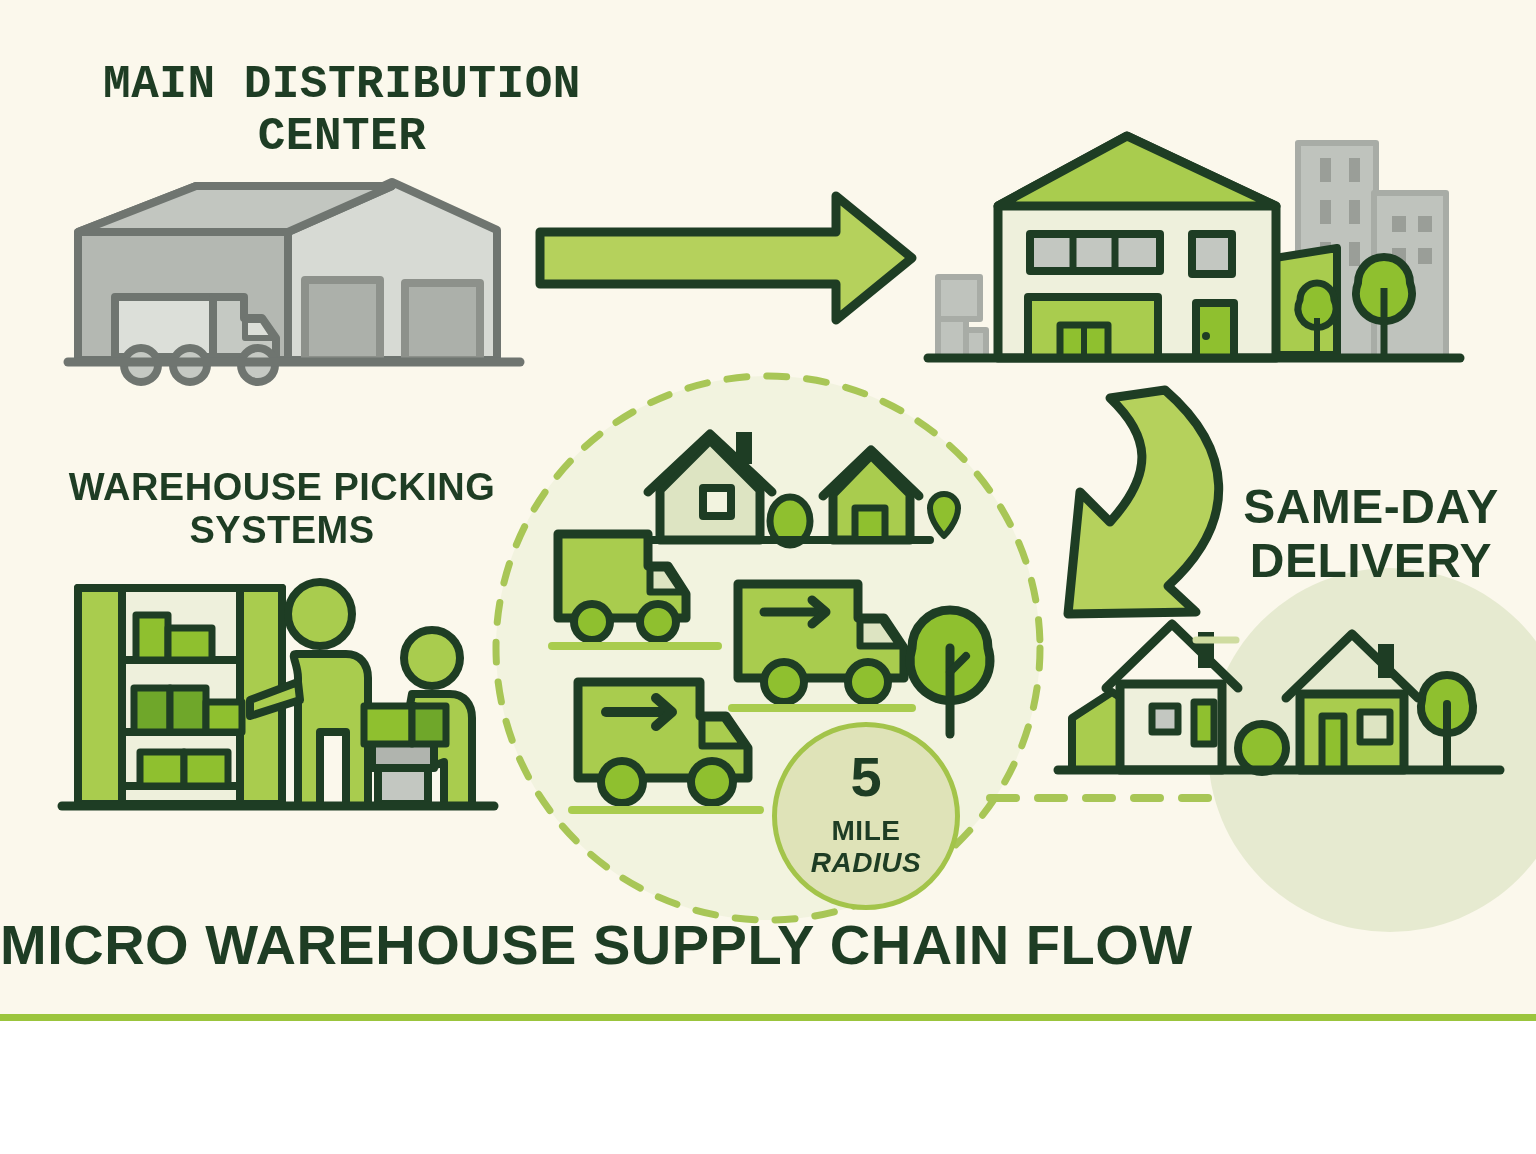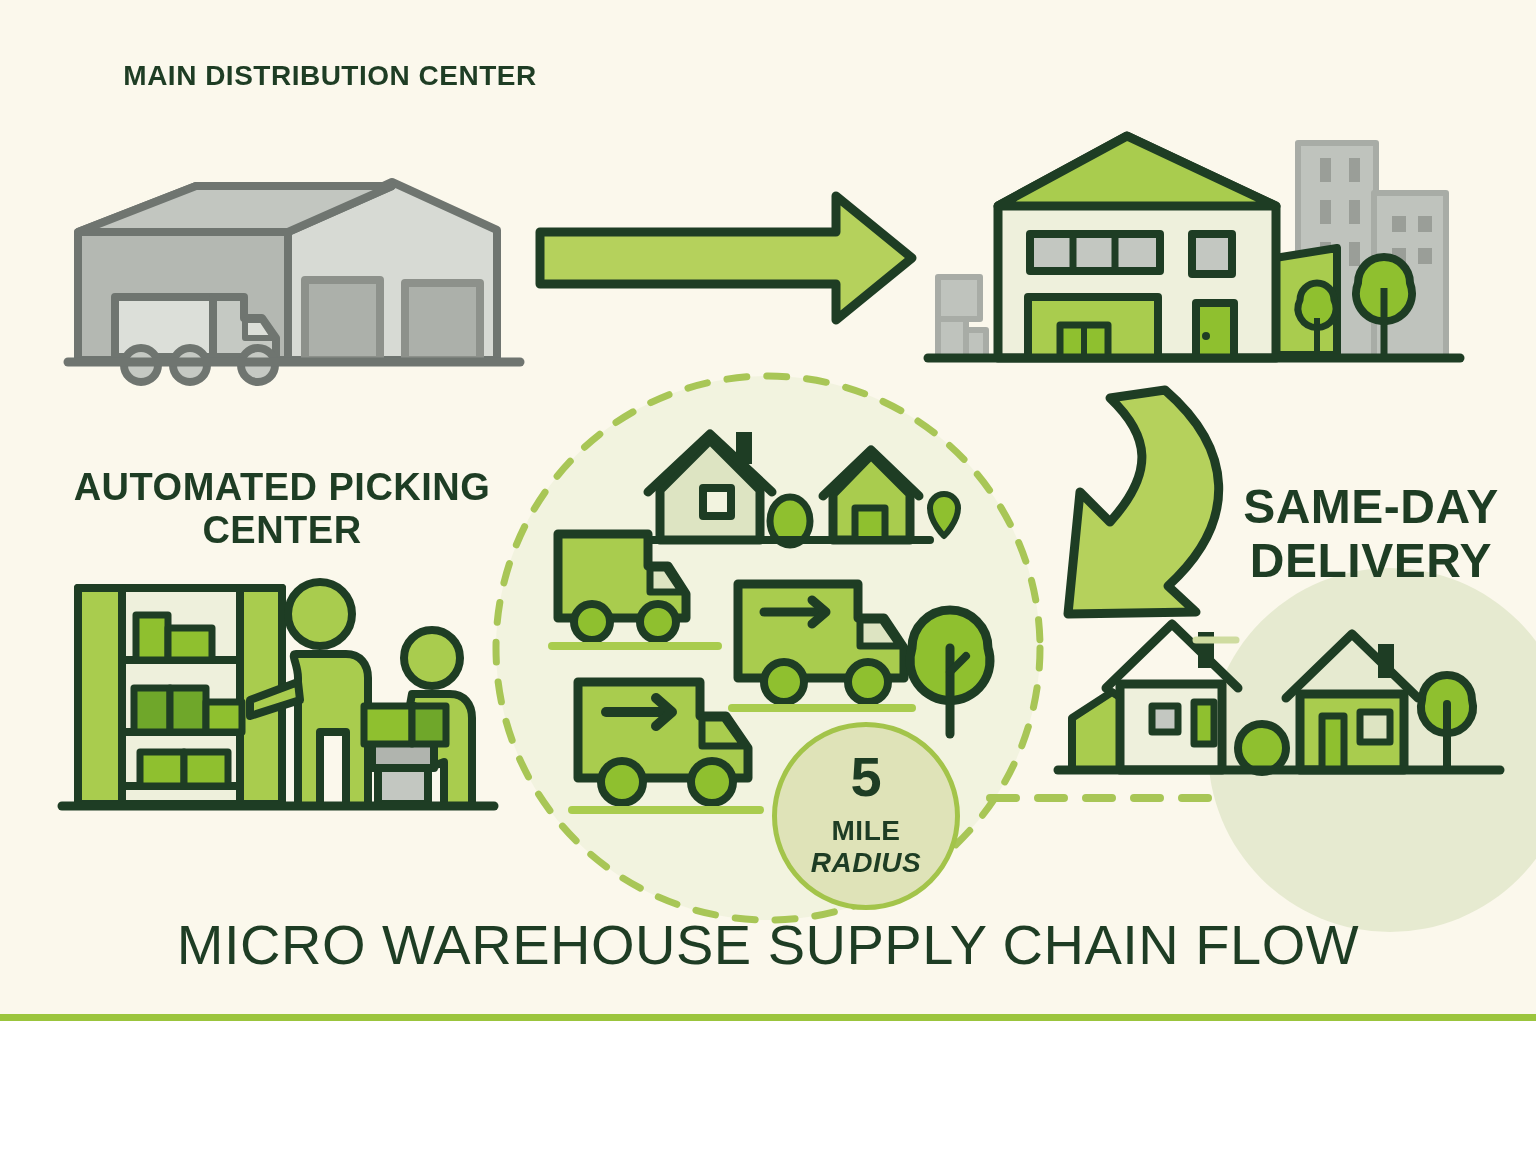--- a/index.html
+++ b/index.html
@@ -16,28 +16,28 @@
 
   .hdg{
     position:absolute;
     color:#1e3d24;
     font-weight:bold;
     letter-spacing:0.5px;
     line-height:1.12;
     text-align:center;
     font-family:"Liberation Sans", sans-serif;
   }
-  #t-mdc{left:60px;top:60px;width:540px;font-size:28px;}
+  #t-mdc{left:72px;top:60px;width:540px;font-size:46px;font-family:Liberation Mono, monospace;}
   #t-mw{left:880px;top:62px;width:600px;font-size:42px;}
   #t-aps{left:32px;top:466px;width:500px;font-size:38px;}
   #t-sdd{left:1206px;top:480px;width:330px;font-size:48px;}
 
   #maintitle{
     position:absolute;left:0;top:912px;width:1536px;
-    text-align:center;color:#1e3d24;font-weight:normal;
+    text-align:left;color:#1e3d24;font-weight:bold;
     font-size:56px;letter-spacing:0.5px;
     font-family:"Liberation Sans", sans-serif;
   }
 
   #badge{
     position:absolute;left:772px;top:722px;width:188px;height:188px;
     border-radius:50%;background:#dfe3b8;border:5px solid #a3c martyr;
     box-sizing:border-box;
   }
   #badge{border:5px solid #a3c44a;}
@@ -286,21 +286,21 @@
         <line x1="1447" y1="704" x2="1447" y2="770" stroke="#1e3d24" stroke-width="8" stroke-linecap="round"></line>
       </g>
       <line x1="1058" y1="770" x2="1500" y2="770" stroke="#1e3d24" stroke-width="9" stroke-linecap="round"></line>
       <line x1="1196" y1="640" x2="1236" y2="640" stroke="#cfdca0" stroke-width="7" stroke-linecap="round"></line>
     </g>
   </svg>
 
   <div class="hdg" id="t-mdc">MAIN DISTRIBUTION CENTER</div>
 
 
-  <div class="hdg" id="t-aps">AUTOMATED PICKING CENTER</div>
+  <div class="hdg" id="t-aps">WAREHOUSE PICKING SYSTEMS</div>
 
   <div class="hdg" id="t-sdd">SAME-DAY DELIVERY</div>
 
   <div id="badge">
     <div class="num">5</div>
     <div class="l1">MILE</div>
     <div class="l2">RADIUS</div>
   </div>
 
   <div id="maintitle">MICRO WAREHOUSE SUPPLY CHAIN FLOW</div>

